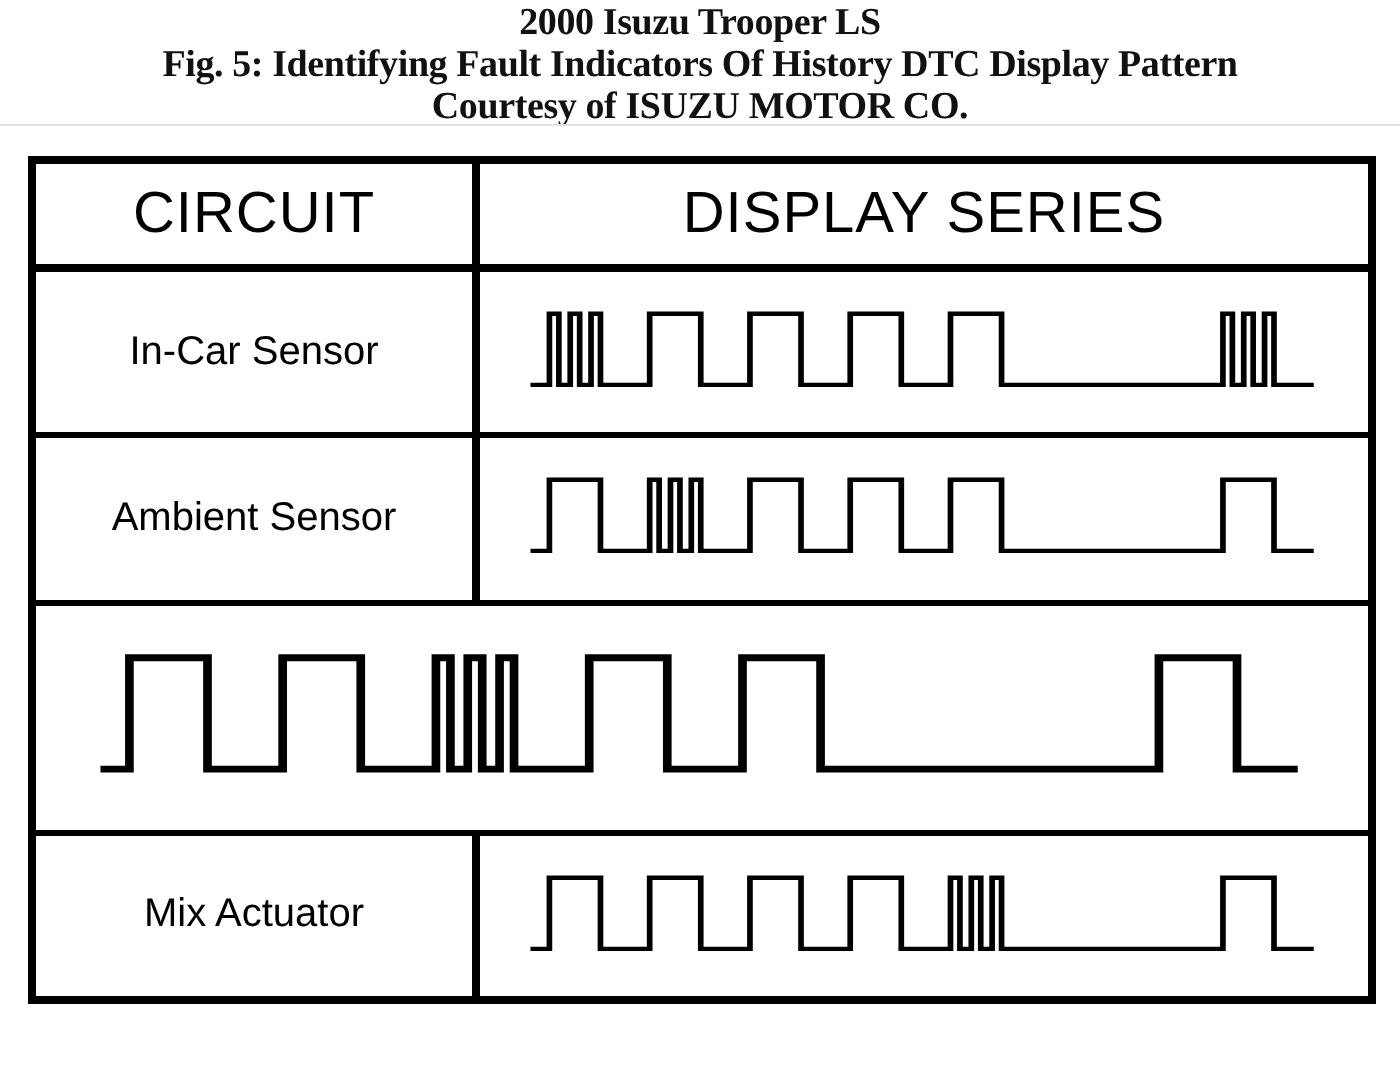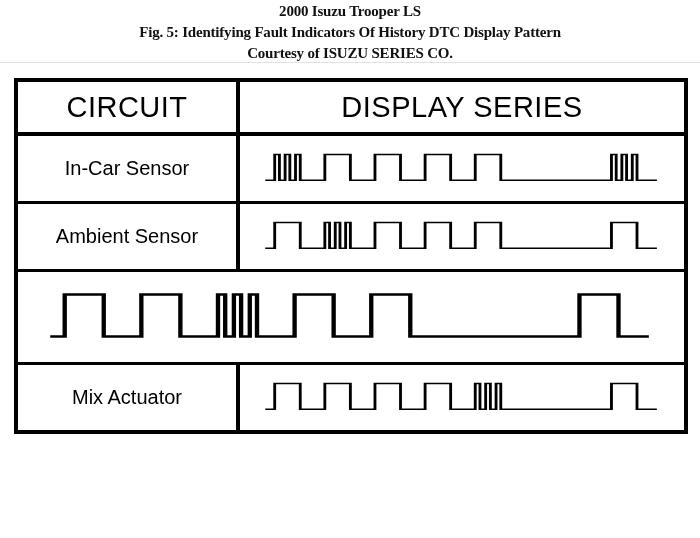--- a/index.html
+++ b/index.html
@@ -19,39 +19,39 @@
     color: #000000;
   }
   .title-block {
     position: absolute;
     top: 1px;
     left: 0;
     width: 700px;
     text-align: center;
     font-family: "Liberation Serif", serif;
     font-weight: bold;
-    font-size: 15px;
+    font-size: 19px;
     line-height: 21px;
     letter-spacing: -0.2px;
     color: #111111;
   }
   .faint-rule {
     position: absolute;
     top: 62px;
     left: 0;
     width: 700px;
     height: 1px;
     background: #e2e2e2;
   }
   .dtc-table {
     position: absolute;
     left: 14px;
     top: 78px;
     width: 674px;
-    height: 356px;
+    height: 424px;
     box-sizing: border-box;
     border: 4px solid #000000;
     display: flex;
     flex-direction: column;
     background: #ffffff;
   }
   .row {
     display: flex;
     min-height: 0;
   }
@@ -98,21 +98,21 @@
   }
 </style>
 </head>
 <body>
 
 <div class="page">
 
   <div class="title-block">
     <div>2000 Isuzu Trooper LS</div>
     <div>Fig. 5: Identifying Fault Indicators Of History DTC Display Pattern</div>
-    <div>Courtesy of ISUZU SERIES CO.</div>
+    <div>Courtesy of ISUZU MOTOR CO.</div>
   </div>
 
   <div class="faint-rule"></div>
 
   <div class="dtc-table">
 
     <div class="row header-row">
       <div class="cell circuit-cell header-cell">CIRCUIT</div>
       <div class="cell series-cell header-cell">DISPLAY SERIES</div>
     </div>

